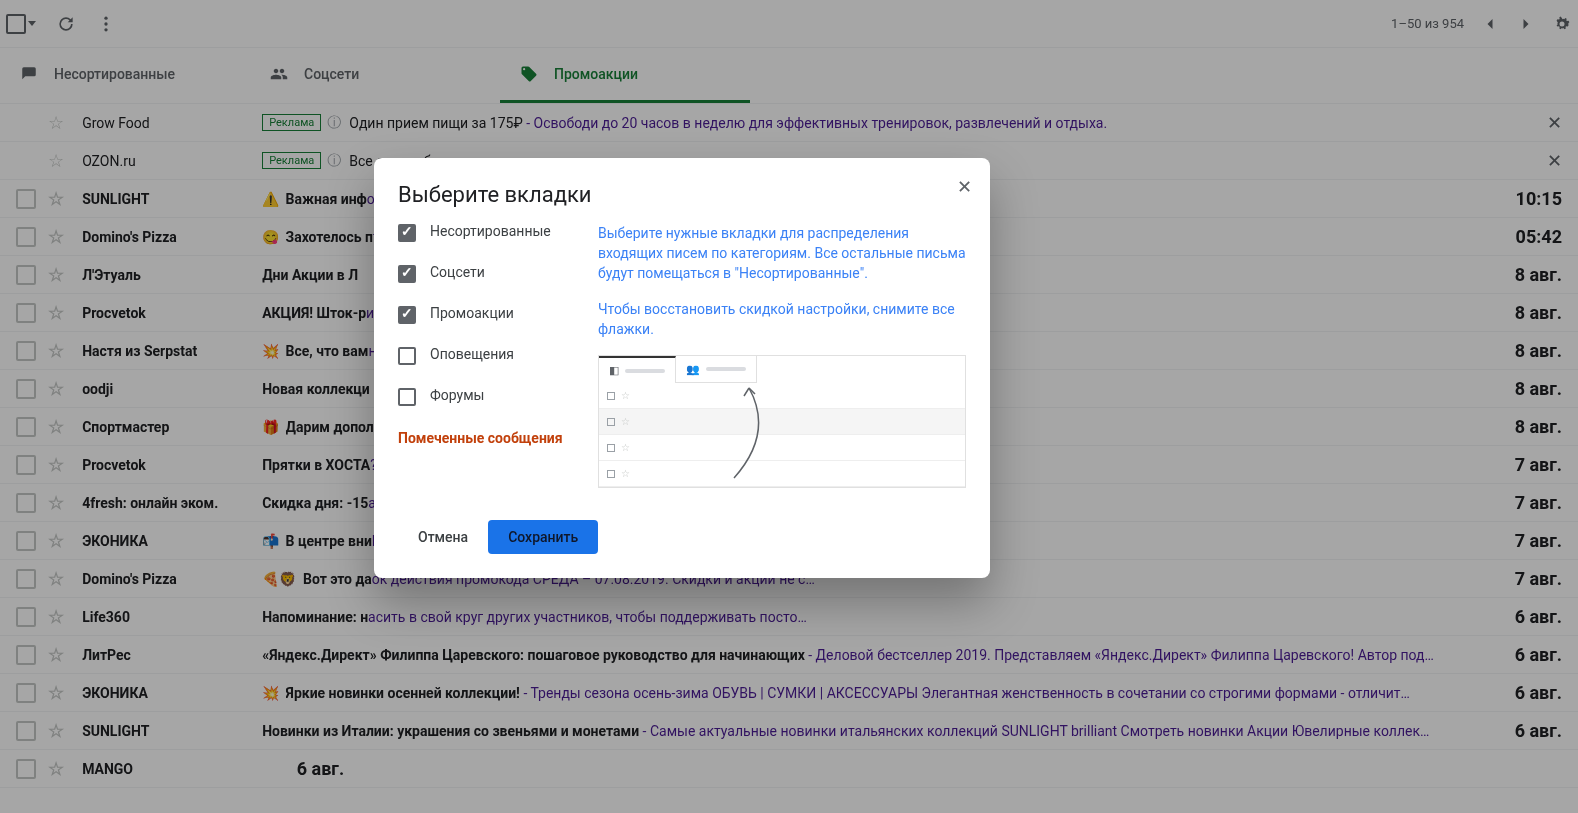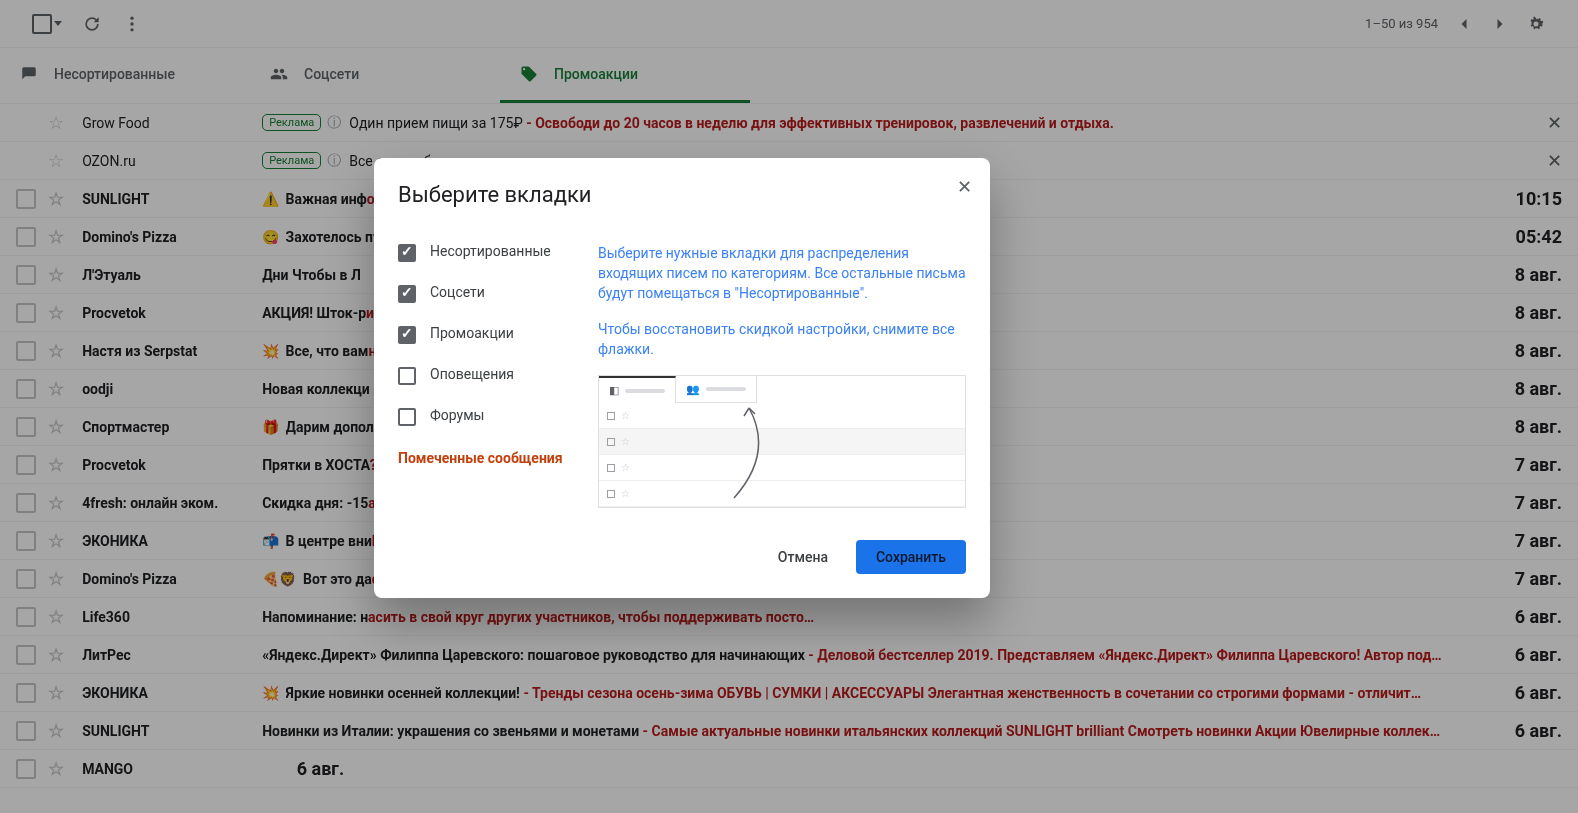--- a/index.html
+++ b/index.html
@@ -1,19 +1,19 @@
 <!DOCTYPE html>
 <html><head>
 <meta charset="utf-8">
 <style>
 * { margin: 0; padding: 0; box-sizing: border-box; font-family: 'Roboto', Arial, sans-serif; }
 body { background: #fff; overflow: hidden; position: relative; width: 1578px; height: 813px; }
 
 
-.toolbar { height: 48px; display: flex; align-items: center; padding: 0 32px; border-bottom: 1px solid #f1f3f4; }
+.toolbar { height: 48px; display: flex; align-items: center; padding: 0 6px; border-bottom: 1px solid #f1f3f4; }
 .tb-left { display: flex; align-items: center; gap: 20px; }
 .select-box { width: 20px; height: 20px; border: 2px solid #5f6368; border-radius: 2px; }
 .select-wrap { display: flex; align-items: center; gap: 2px; }
 .arrow-down { width: 0; height: 0; border-left: 4px solid transparent; border-right: 4px solid transparent; border-top: 5px solid #5f6368; }
 .icon-btn { color: #5f6368; cursor: pointer; display: flex; align-items: center; justify-content: center; }
 .tb-right { margin-left: auto; display: flex; align-items: center; gap: 16px; color: #5f6368; font-size: 12px; }
 .paginate { font-size: 13px; color: #5f6368; }
 
 
 .tabs { display: flex; height: 56px; border-bottom: 1px solid #f1f3f4; }
@@ -21,36 +21,36 @@
 .tab.active { color: #188038; border-bottom-color: #188038; }
 .tab .tab-icon { width: 18px; height: 18px; }
 
 
 .mail-list { }
 .mail-row { display: flex; align-items: center; height: 38px; padding: 0 16px; border-bottom: 1px solid #f1f3f4; font-size: 14px; color: #202124; }
 .mail-row.unread { font-weight: 700; }
 .mail-row .chk { width: 20px; height: 20px; border: 2px solid #c4c7c5; border-radius: 2px; margin-right: 12px; flex-shrink: 0; }
 .mail-row .star { color: #c4c7c5; margin-right: 18px; flex-shrink: 0; font-size: 18px; }
 .mail-row .sender { width: 180px; flex-shrink: 0; white-space: nowrap; overflow: hidden; text-overflow: ellipsis; }
-.mail-row .badge { display: inline-block; border: 1px solid #188038; color: #188038; font-size: 11px; padding: 1px 6px; border-radius: 5px; margin-right: 6px; font-weight: 400; }
+.mail-row .badge { display: inline-block; border: 1px solid #188038; color: #188038; font-size: 11px; padding: 1px 6px; border-radius: 0; margin-right: 6px; font-weight: 400; }
 .mail-row .badge-info { color: #9aa0a6; margin-right: 8px; font-size: 14px; }
 .mail-row .emoji { margin-right: 6px; }
 .mail-row .subject-wrap { flex: 1; white-space: nowrap; overflow: hidden; text-overflow: ellipsis; display: flex; align-items: center; min-width: 0; }
 .mail-row .subject-text { white-space: nowrap; overflow: hidden; text-overflow: ellipsis; }
-.mail-row .snippet { color: #b91c1c; font-weight: 700; text-align: center; }
+.mail-row .snippet { color: #4c1d95; font-weight: 400; text-align: center; }
 .mail-row .date { width: 70px; text-align: right; flex-shrink: 0; margin-left: 12px; font-size: 18px; }
 .mail-row .dismiss { color: #5f6368; margin-left: auto; font-size: 18px; cursor: pointer; }
 
 
 .scrim { position: absolute; inset: 0; background: rgba(0,0,0,0.35); }
 
 
 .dialog { position: absolute; top: 158px; left: 374px; width: 616px; background: #fff; border-radius: 8px; box-shadow: 0 24px 48px rgba(0,0,0,.3); padding: 24px; }
 .dlg-close { position: absolute; top: 18px; right: 18px; color: #5f6368; cursor: pointer; font-size: 18px; }
-.dlg-title { font-size: 22px; color: #202124; font-weight: 400; margin-bottom: 36px; }
+.dlg-title { font-size: 22px; color: #202124; font-weight: 400; margin-bottom: 16px; }
 .dlg-body { display: flex; gap: 24px; }
 .dlg-left { width: 176px; flex-shrink: 0; }
 .dlg-right { flex: 1; }
 .chk-row { display: flex; align-items: flex-start; gap: 14px; margin-bottom: 22px; font-size: 14px; color: #3c4043; }
 .chk-box { width: 18px; height: 18px; border: 2px solid #5f6368; border-radius: 2px; flex-shrink: 0; position: relative; margin-top: 1px; }
 .chk-box.checked { background: #5f6368; }
 .chk-box.checked::after { content: "✓"; color: #fff; position: absolute; top: -3px; left: 1px; font-size: 14px; font-weight: bold; }
 .dlg-section { font-size: 14px; font-weight: 700; color: #c2410c; margin: 24px 0 16px; }
 .dlg-desc { font-size: 14px; color: #3b82f6; line-height: 20px; margin-bottom: 16px; }
 .diagram { border: 1px solid #e0e0e0; }
@@ -58,21 +58,21 @@
 .diagram-tab { border-right: 1px solid #e0e0e0; border-bottom: 1px solid #e0e0e0; padding: 6px 10px; display: flex; align-items: center; gap: 6px; font-size: 10px; }
 .diagram-tab.first { border-top: 2px solid #333; border-bottom: none; }
 .diagram-tab .bar { width: 40px; height: 4px; background: #dadce0; border-radius: 2px; }
 .diagram-tab .mini-icon { font-size: 11px; color: #5f6368; }
 .diagram-body { position: relative; }
 .diagram-row { height: 26px; border-bottom: 1px solid #eee; display: flex; align-items: center; padding: 0 8px; gap: 6px; }
 .diagram-row.alt { background: #f5f5f5; }
 .diagram-row .sq { width: 8px; height: 8px; border: 1px solid #9aa0a6; }
 .diagram-row .st { color: #c4c7c5; font-size: 10px; }
 .arrow-curve { position: absolute; top: 0; left: 130px; }
-.dlg-actions { display: flex; justify-content: flex-end; gap: 8px; margin-top: 32px; }
+.dlg-actions { display: flex; justify-content: flex-start; margin-top: 32px; }
 .btn { padding: 9px 20px; font-size: 14px; font-weight: 500; border-radius: 4px; cursor: pointer; border: none; }
 .btn-cancel { background: transparent; color: #3c4043; }
 .btn-save { background: #1a73e8; color: #0f172a; }
 </style>
 </head>
 <body>
 
 <div class="toolbar">
   <div class="tb-left">
     <div class="select-wrap">
@@ -172,21 +172,21 @@
         <span class="emoji">😋</span>
         <span class="subject-text"><span>Захотелось п</span><span class="snippet">твия промокода НЯМНЯМ – 09.08.2019. Скидки и акции не сумми…</span></span>
       </div>
       <span class="date">05:42</span>
     </div>
     <div class="mail-row unread">
       <div class="chk"></div>
       <span class="star">☆</span>
       <span class="sender">Л'Этуаль</span>
       <div class="subject-wrap">
-        <span class="subject-text"><span>Дни Чтобы в Л</span><span class="snippet"></span></span>
+        <span class="subject-text"><span>Дни Акции в Л</span><span class="snippet"></span></span>
       </div>
       <span class="date">8 авг.</span>
     </div>
     <div class="mail-row unread">
       <div class="chk"></div>
       <span class="star">☆</span>
       <span class="sender">Procvetok</span>
       <div class="subject-wrap">
         <span class="subject-text"><span>АКЦИЯ! Шток-р</span><span class="snippet">инок? Нажмите «Открыть в браузере»! Шток-роза за РУБЛЬ! Мал…</span></span>
       </div>

